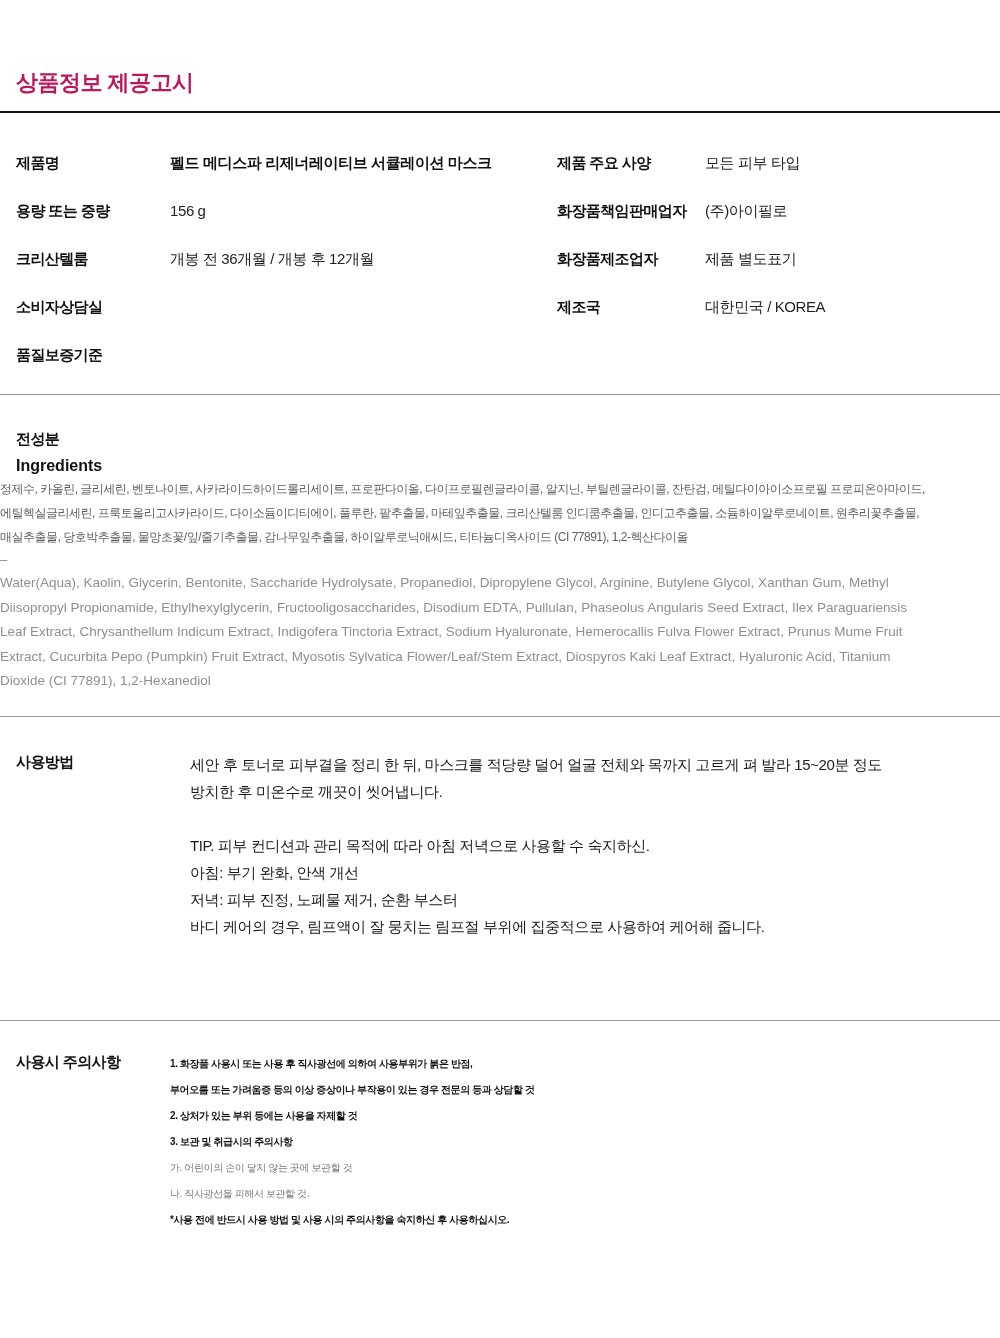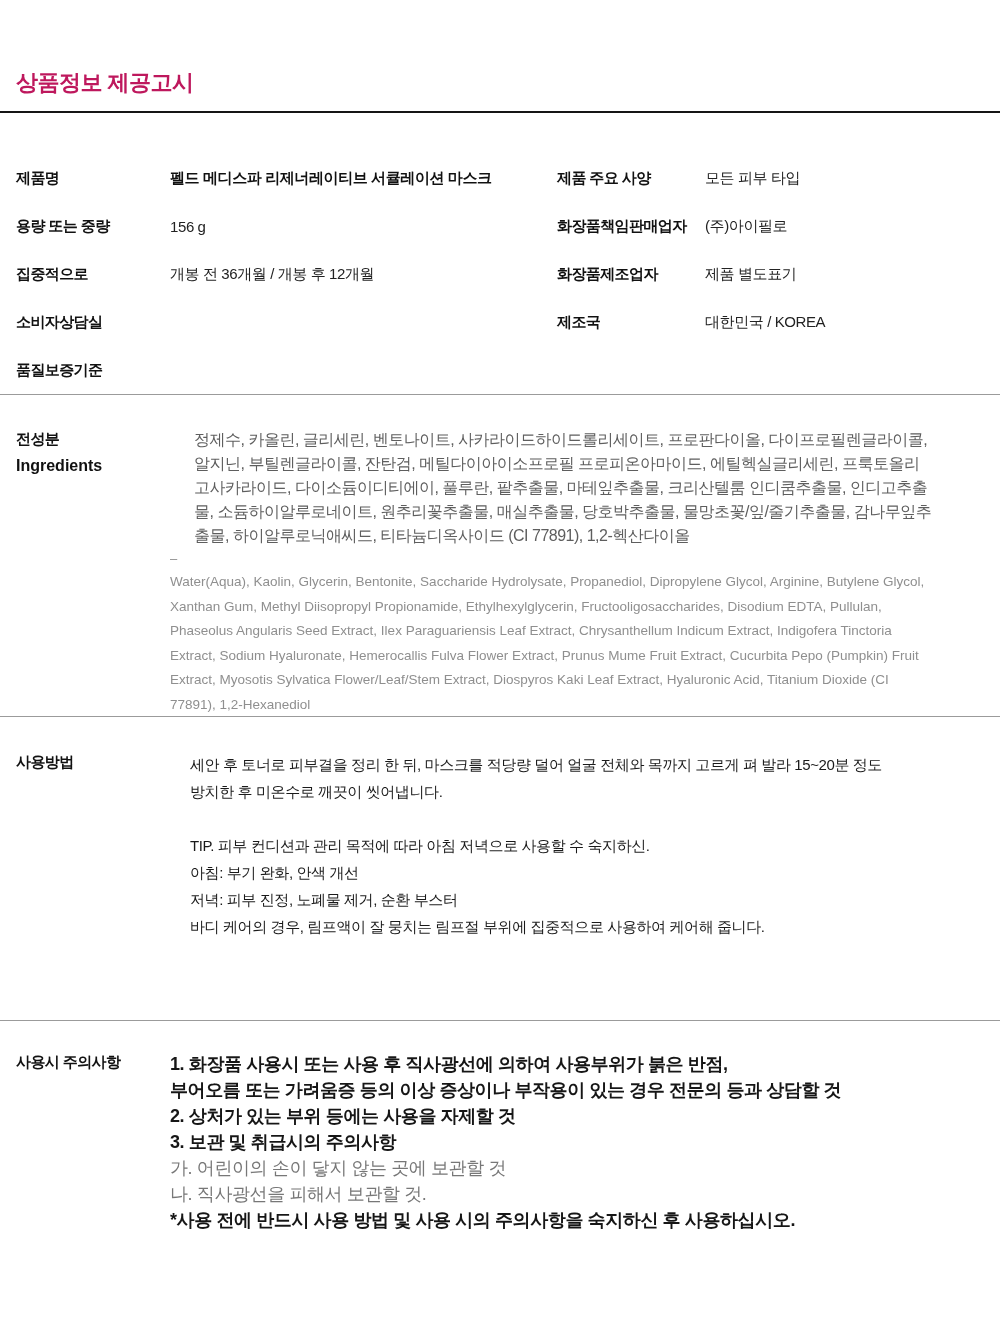--- a/index.html
+++ b/index.html
@@ -8,51 +8,51 @@
   .page { position:relative; width:1000px; height:1338px; background:#fff; overflow:hidden; }
 
   .title { font-size:22px; font-weight:700; letter-spacing:-0.5px; padding:70px 16px 0; line-height:26px; color:#be185d; }
   .title-rule { margin-top:15px; border-top:2px solid #151515; width:100%; }
 
   
   .spec-area { display:flex; margin-top:41px; padding:0 16px; }
   .spec-col { display:flex; flex-direction:column; }
   .spec-col-left { width:524px; }
   .spec-col-right { flex:1; padding-left:17px; }
-  .spec-row { display:flex; height:48px; align-items:center; }
+  .spec-row { display:flex; height:48px; align-items:flex-start; }
   .spec-label { font-weight:700; font-size:15px; letter-spacing:-0.6px; color:#111; }
   .spec-col-left .spec-label { width:154px; flex:none; }
   .spec-col-right .spec-label { width:148px; flex:none; }
   .spec-value { font-size:15px; letter-spacing:-0.4px; color:#222; flex:1; }
   .spec-value.bold { font-weight:700; color:#111; }
 
   .rule { border:none; border-top:1px solid #9b9b9b; width:100%; }
 
   .section { display:flex; width:100%; }
   .section-label-col { width:170px; flex:none; padding-left:16px; }
   .section-label { font-weight:700; font-size:15px; letter-spacing:-0.6px; color:#111; line-height:22px; }
   .section-body { flex:1; }
 
   
-  .sec-ingredients { height:321px; padding-top:33px; }
+  .sec-ingredients { height:321px; padding-top:33px;flex-direction:column; }
   .ingredients-label-en { font-weight:700; font-size:16px; letter-spacing:0; margin-top:5px; }
   .sec-ingredients .section-body { padding-right:68px; }
-  .ing-ko { font-size:16px; line-height:24px; letter-spacing:-0.5px; color:#5e5e5e;margin-left:24px; }
+  .ing-ko { font-size:12px; line-height:24px; letter-spacing:-0.5px; color:#5e5e5e; }
   .ing-dash { font-size:13px; line-height:22px; color:#8f8f8f; }
   .ing-en { font-size:13.5px; line-height:24.5px; letter-spacing:0; color:#8f8f8f; }
 
   
   .sec-usage { height:303px; padding-top:34px; }
   .sec-usage .section-body { padding-right:110px; font-size:15px; letter-spacing:-0.4px; color:#1a1a1a;margin-left:20px; }
   .usage-paragraph { line-height:27px; margin-bottom:27px; }
   .usage-line { line-height:27px; }
 
   
   .sec-precautions { padding-top:30px; }
-  .sec-precautions .section-body { padding-right:40px; font-size:18px; letter-spacing:-0.4px; }
+  .sec-precautions .section-body { padding-right:40px; font-size:10px; letter-spacing:-0.4px; }
   .prec-line { line-height:26px; }
   .prec-bold { font-weight:700; color:#161616; }
   .prec-gray { font-weight:400; color:#777; }
 </style>
 </head>
 <body>
 
 <div class="page">
 
   <div class="title">상품정보 제공고시</div>
@@ -62,21 +62,21 @@
     <div class="spec-col spec-col-left">
       <div class="spec-row">
         <div class="spec-label">제품명</div>
         <div class="spec-value bold">펠드 메디스파 리제너레이티브 서큘레이션 마스크</div>
       </div>
       <div class="spec-row">
         <div class="spec-label">용량 또는 중량</div>
         <div class="spec-value">156 g</div>
       </div>
       <div class="spec-row">
-        <div class="spec-label">집중적으로</div>
+        <div class="spec-label">크리산텔룸</div>
         <div class="spec-value">개봉 전 36개월 / 개봉 후 12개월</div>
       </div>
       <div class="spec-row">
         <div class="spec-label">소비자상담실</div>
         <div class="spec-value"></div>
       </div>
       <div class="spec-row">
         <div class="spec-label">품질보증기준</div>
         <div class="spec-value"></div>
       </div>

